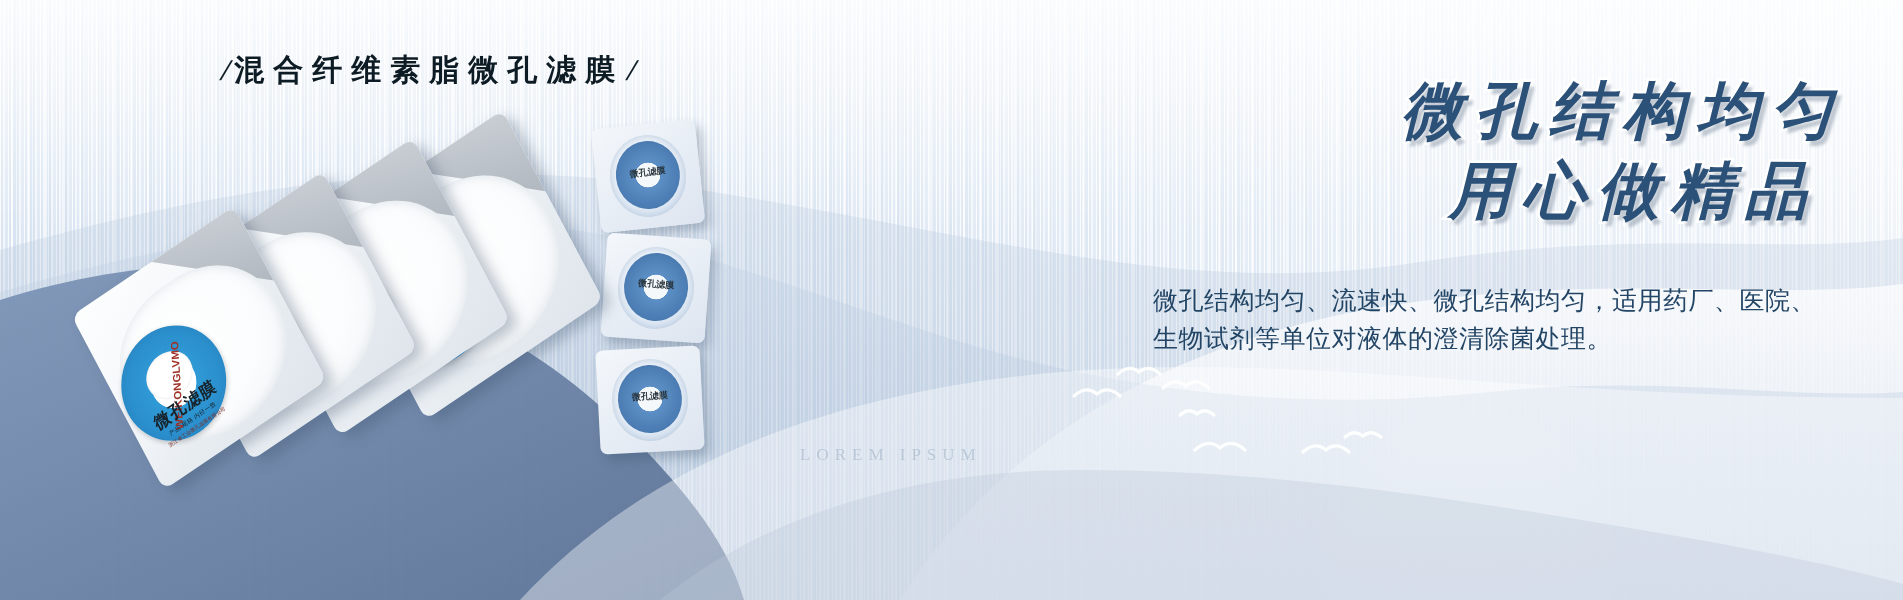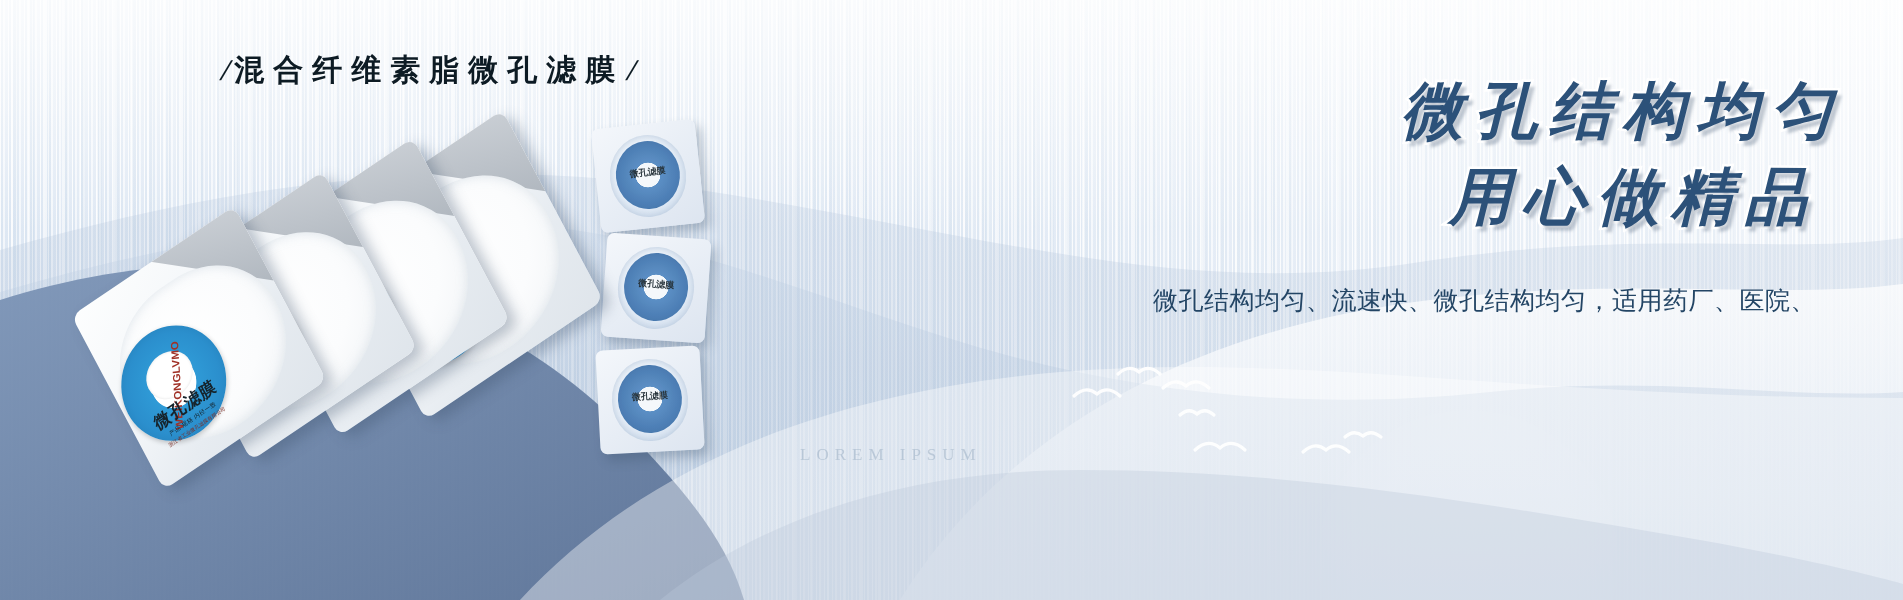--- a/index.html
+++ b/index.html
@@ -79,21 +79,21 @@
     letter-spacing:12px;
     line-height:1.07;
     white-space:nowrap;
     -webkit-text-stroke:5px #ffffff;
     paint-order:stroke fill;
     text-shadow:
       4px 5px 3px rgba(120,135,155,.45),
       0 0 2px rgba(255,255,255,.9);
   }
   .headline.l1{margin-right:8px;}
-  .headline.l2{margin-top:20px;margin-right:34px;}
+  .headline.l2{margin-top:14px;margin-right:34px;}
 
   
   .para{
     position:absolute;right:50px;top:282px;width:700px;
     text-align:left;
     font-family:"Liberation Serif",serif;
     font-size:25px;line-height:1.52;color:#234565;
     letter-spacing:.5px;
   }
   .para div{white-space:nowrap;}
@@ -326,15 +326,16 @@
     <span class="slash">/</span><span>混合纤维素脂微孔滤膜</span><span class="slash">/</span>
   </div>
 
   <div class="headline-wrap">
     <div class="headline l1">微孔结构均匀</div>
     <div class="headline l2">用心做精品</div>
   </div>
 
   <div class="para">
     <div>微孔结构均匀、流速快、微孔结构均匀，适用药厂、医院、</div>
+    <div>生物试剂等单位对液体的澄清除菌处理。</div>
   </div>
 
 </div>
 
 </body></html>

